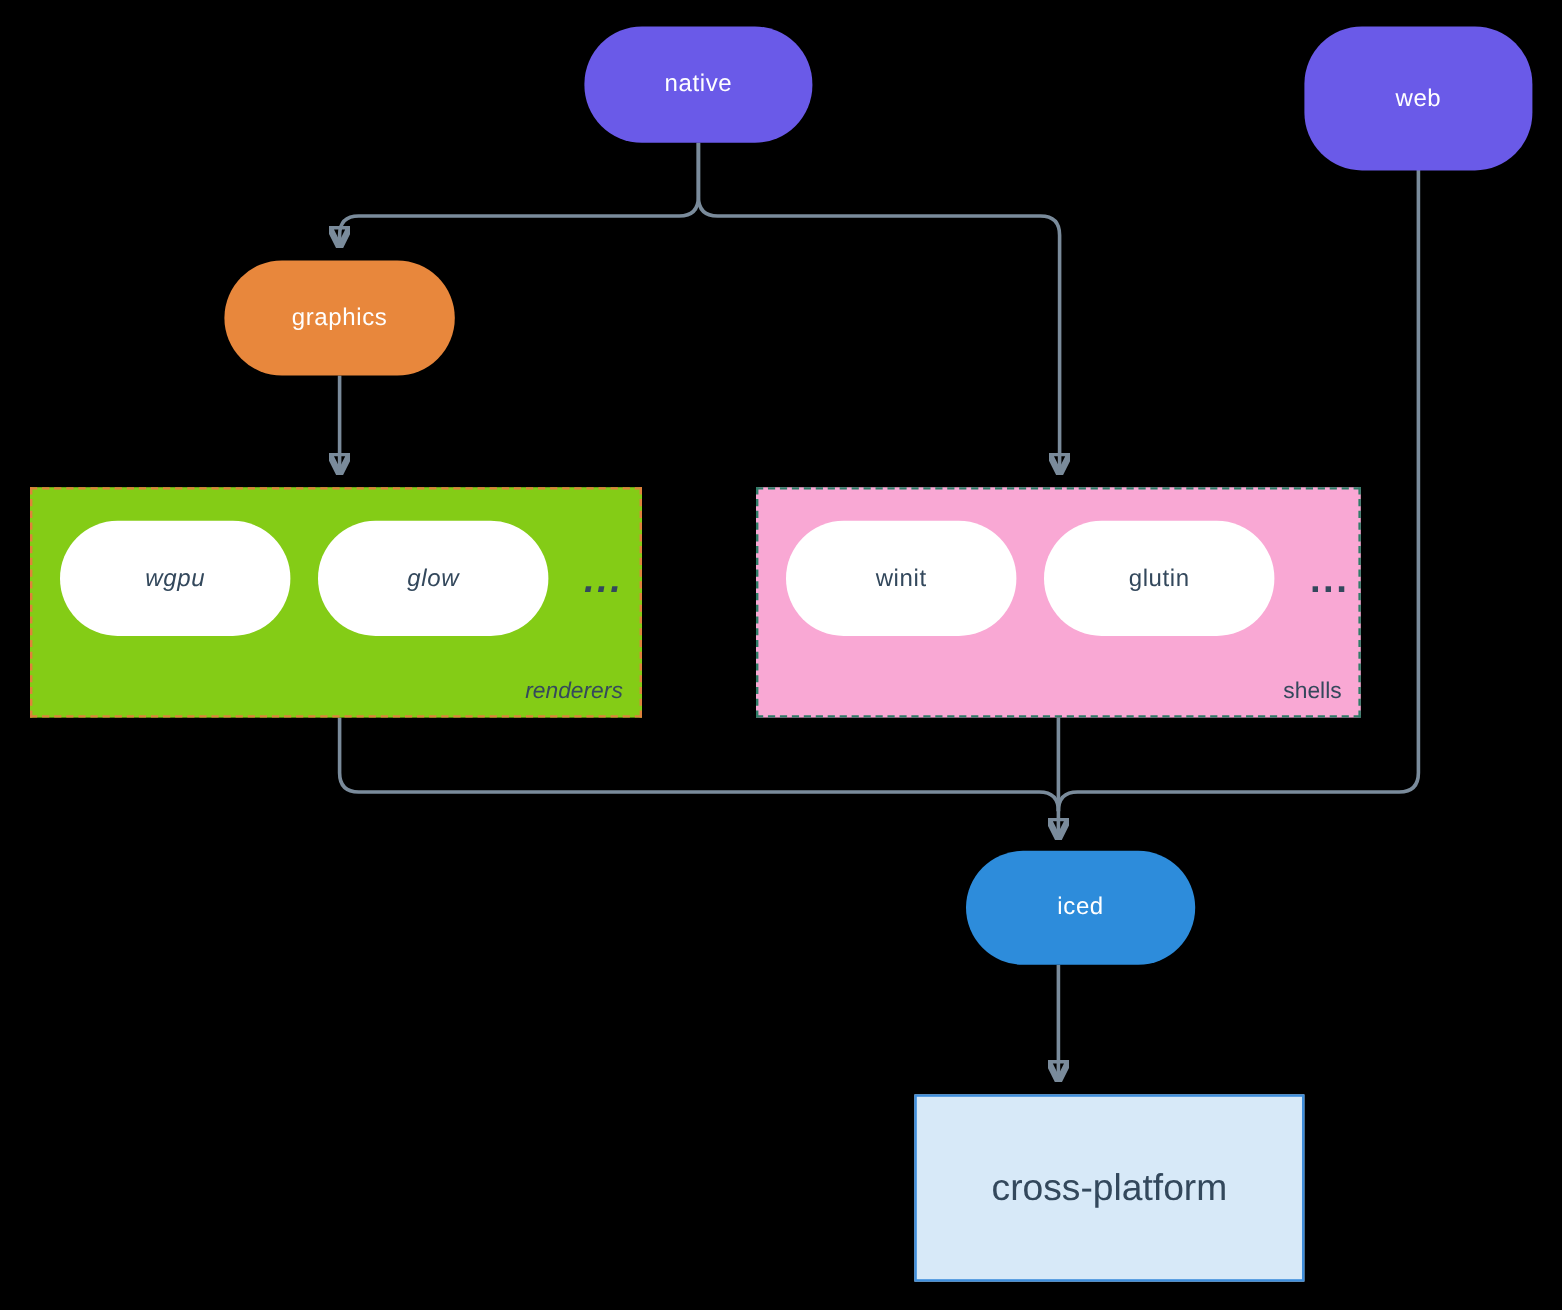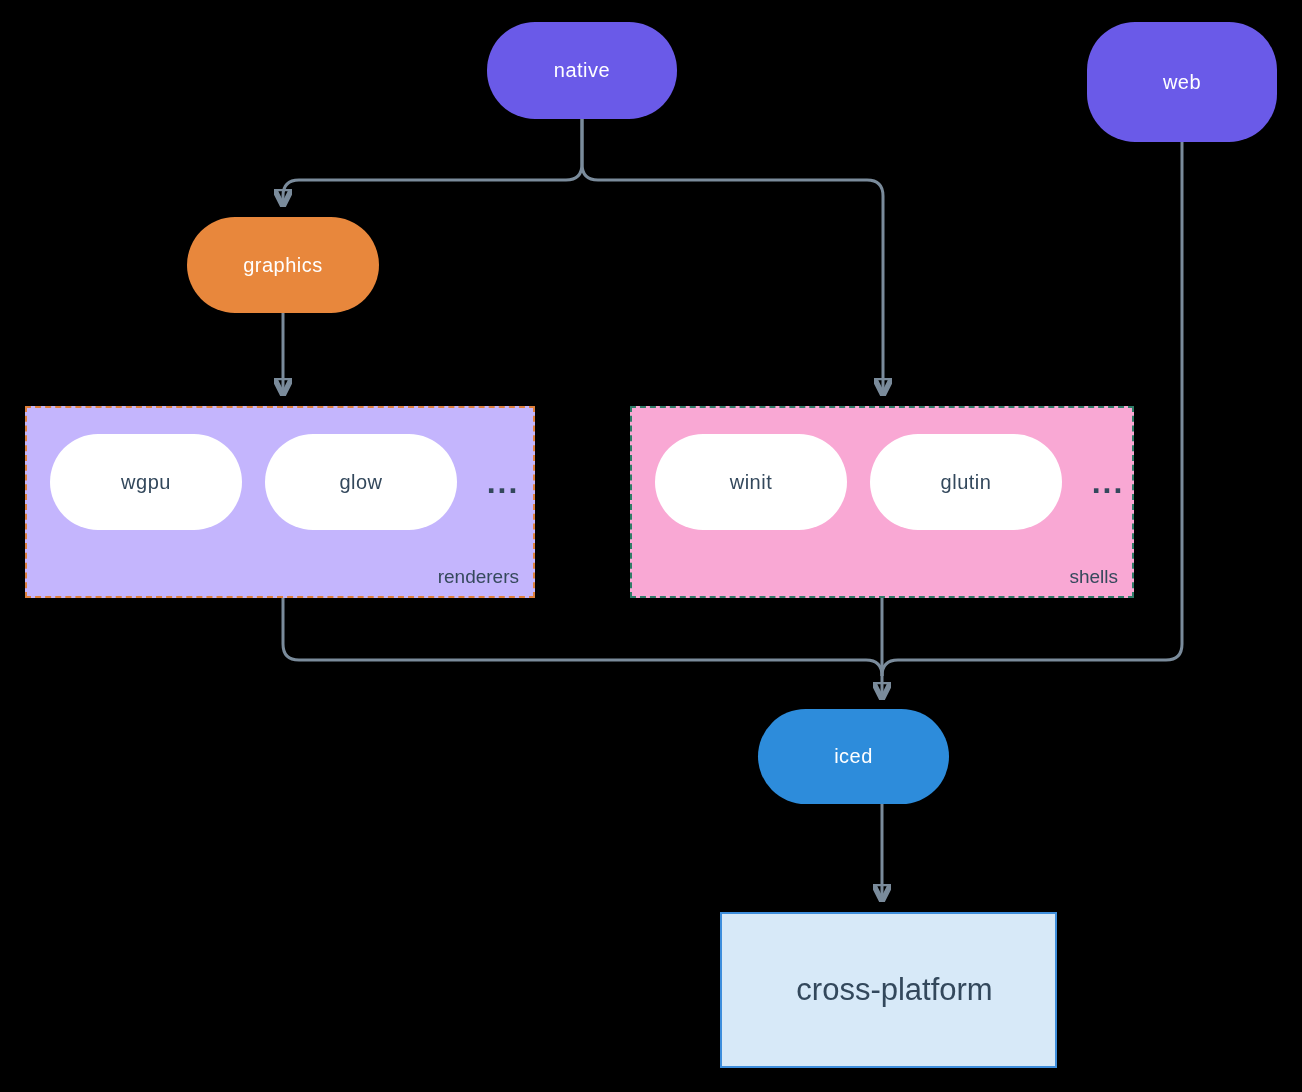--- a/index.html
+++ b/index.html
@@ -37,33 +37,34 @@
     letter-spacing: 0.5px;
   }
   .pill.purple { background: #6A5AE8; color: #FFFFFF; }
   .pill.orange { background: #E8873C; color: #FFFFFF; }
   .pill.blue   { background: #2D8CDB; color: #FFFFFF; }
   .pill.white  { background: #FFFFFF; color: #33485C; }
 
   .node-native   { left: 487px; top: 22px;  width: 190px; height: 97px; }
   .node-web      { left: 1087px; top: 22px; width: 190px; height: 120px; }
   .node-graphics { left: 187px; top: 217px; width: 192px; height: 96px; }
-  .node-iced     { left: 758px; top: 709px; width: 191px; height: 95px; text-align: center; }
+  .node-iced     { left: 805px; top: 709px; width: 191px; height: 95px; text-align: center; }
 
   .group {
     position: absolute;
     width: 504px;
     height: 188px;
     top: 406px;
   }
   .group.renderers {
     left: 25px;
     width: 506px;
-    background: #c4b5fd;
+    background: #84cc16;
     border: 2px dashed #DF813C;
+    font-style: italic;
   }
   .group.shells {
     left: 630px;
     width: 500px;
     background: #f9a8d4;
     border: 2px dashed #2F7D68;
   }
   .group .pill { width: 192px; height: 96px; top: 26px; }
   .group .pill.first  { left: 23px; }
   .group .pill.second { left: 238px; }
@@ -83,34 +84,33 @@
   }
   .group .group-label {
     position: absolute;
     right: 14px;
     bottom: 8px;
     color: #35495C;
     font-size: 19px;
   }
   .app-box {
     position: absolute;
-    left: 720px;
+    left: 762px;
     top: 912px;
     width: 321px;
     height: 152px;
     background: #D7E9F8;
     border: 2px solid #3E8EDC;
     display: flex;
     flex-direction: column;
     align-items: center;
     justify-content: center;
     color: #33485C;
     font-size: 31px;
     line-height: 1.5;
-    padding-left: 12px;
   }
 </style>
 </head>
 <body>
 
 <div class="canvas">
 
   <svg class="edges" viewBox="0 0 1302 1092" xmlns="http://www.w3.org/2000/svg">
     <defs>
       <marker id="arrow" viewBox="0 0 10 10" refX="8" refY="5" markerWidth="6" markerHeight="6" orient="auto-start-reverse">

